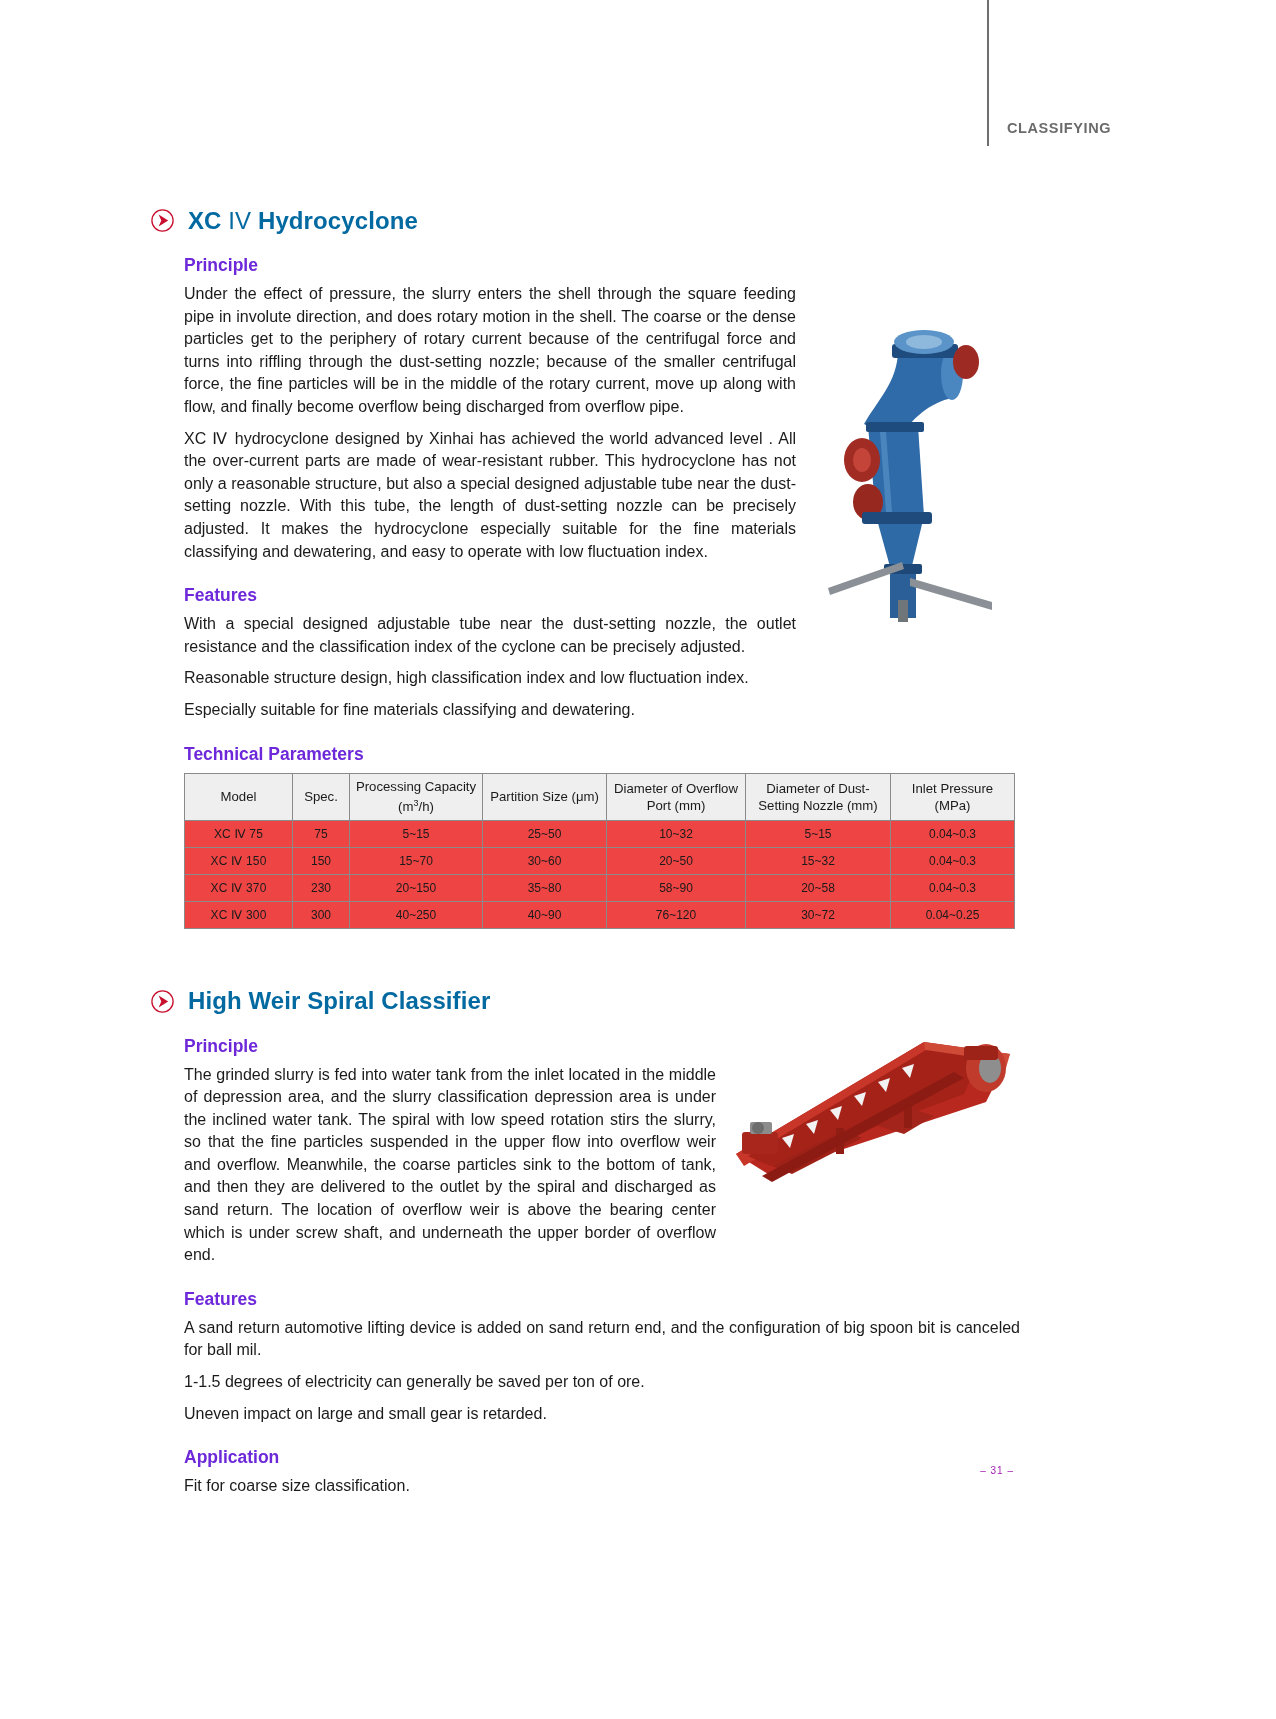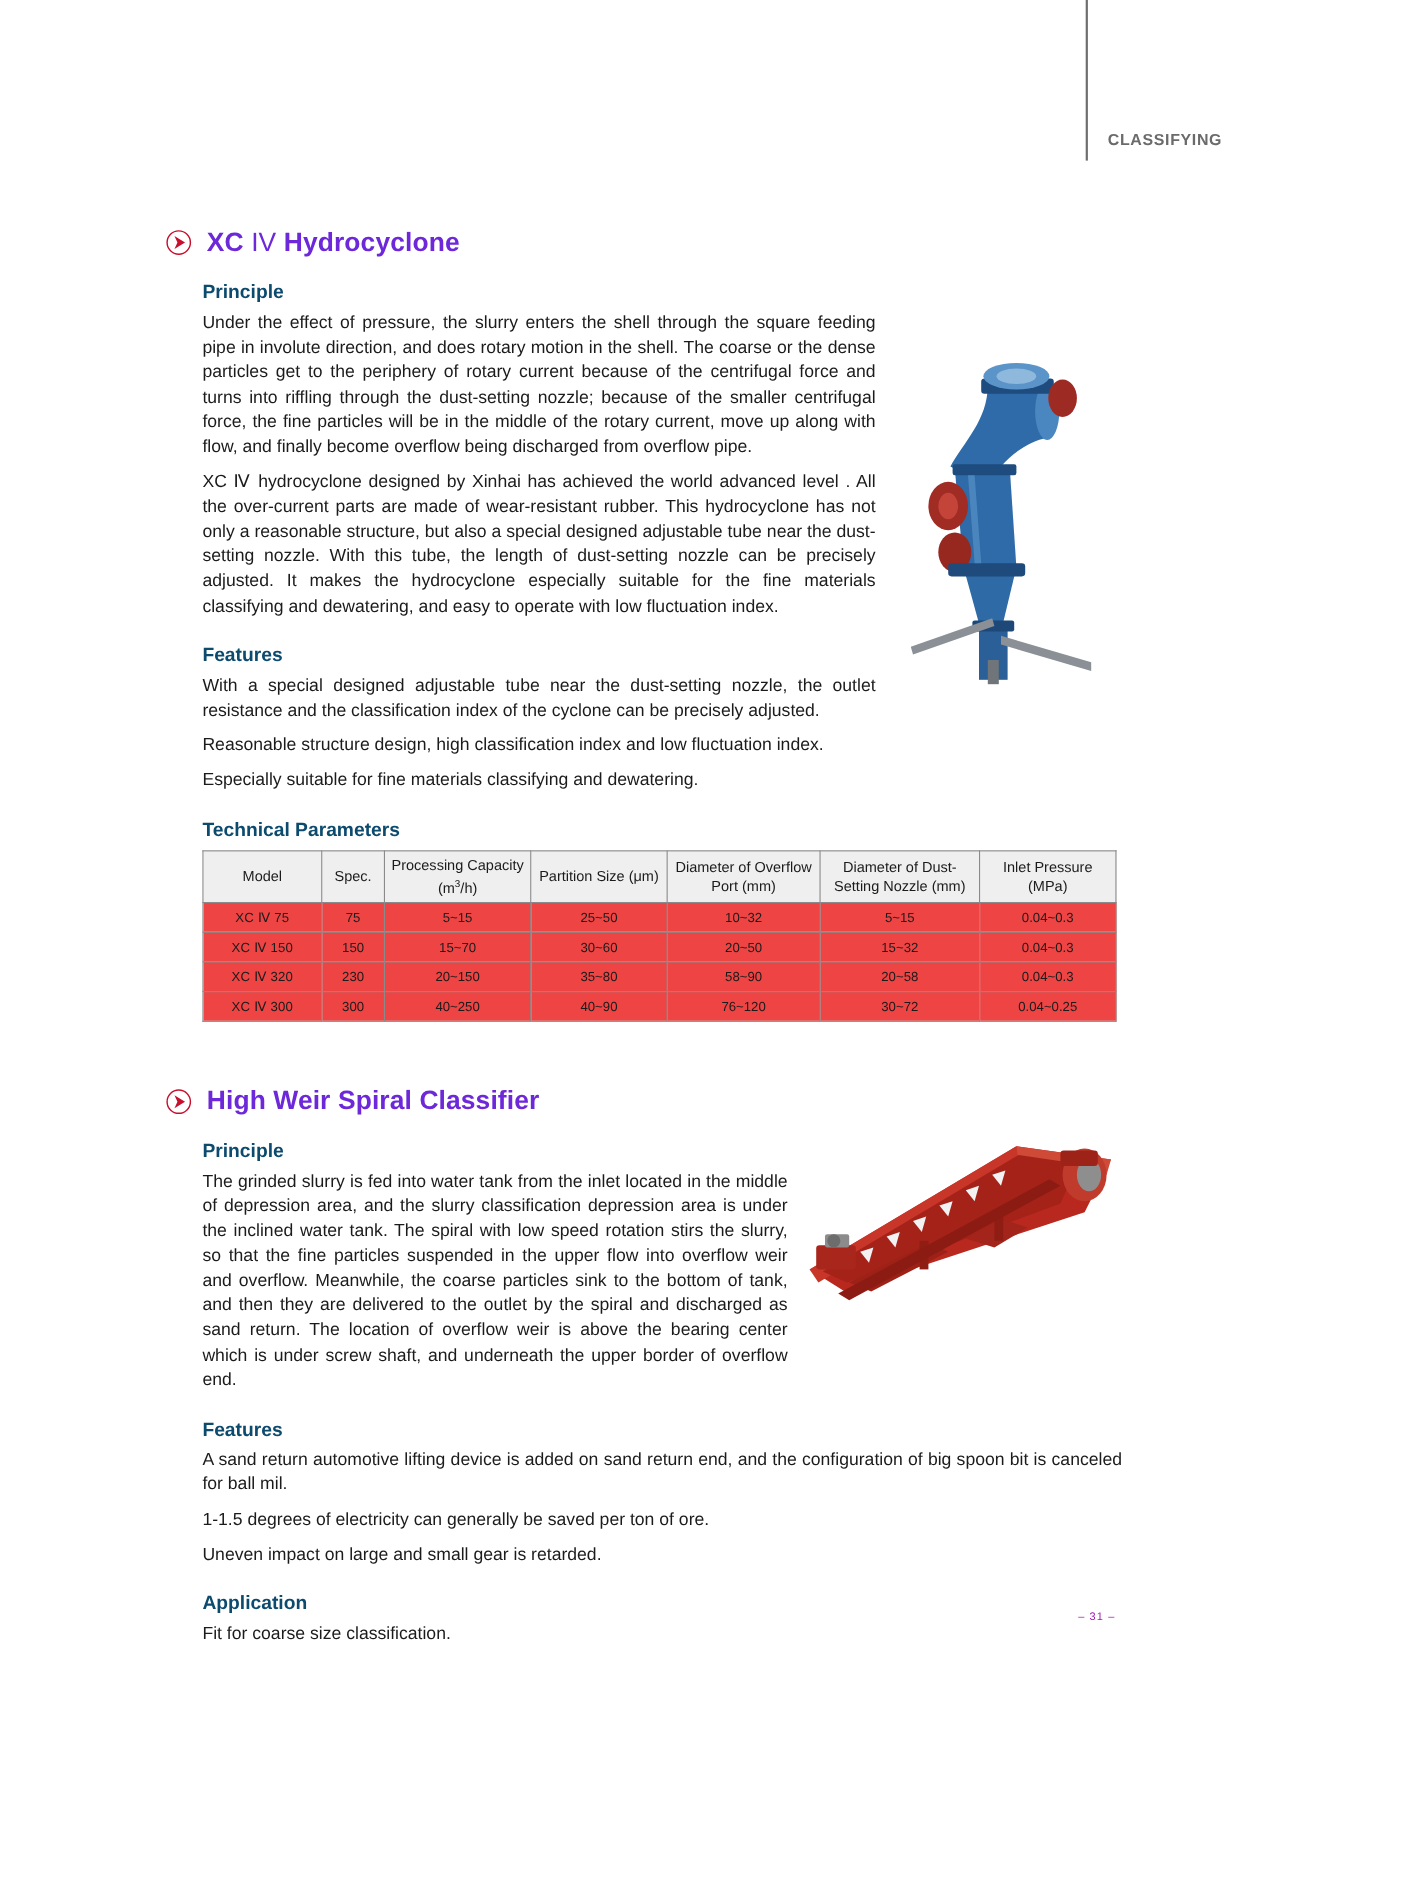--- a/index.html
+++ b/index.html
@@ -57,38 +57,38 @@
   .bullet-icon {
     width: 25px;
     height: 25px;
     flex: 0 0 25px;
     display: block;
   }
   .section-title {
     font-family: "Liberation Sans", sans-serif;
     font-size: 24px;
     font-weight: bold;
-    color: #6d28d9;
+    color: #0369a1;
     letter-spacing: 0.1px;
     line-height: 1;
   }
   .section-title .light {
     font-weight: 400;
   }
 
   
   .block {
     margin-left: 34px;
     width: 836px;
   }
   .subhead {
     font-family: "Liberation Sans", sans-serif;
     font-size: 17.5px;
     font-weight: bold;
-    color: #0c4a6e;
+    color: #6d28d9;
     margin-top: 22px;
     margin-bottom: 7px;
   }
   p.body {
     font-family: "Liberation Sans", sans-serif;
     font-size: 16px;
     line-height: 22.6px;
     color: #1b1b1b;
     text-align: justify;
     margin-bottom: 9px;
@@ -316,21 +316,21 @@
           <tr>
             <td class="model">XC Ⅳ 150</td>
             <td>150</td>
             <td>15~70</td>
             <td>30~60</td>
             <td>20~50</td>
             <td>15~32</td>
             <td>0.04~0.3</td>
           </tr>
           <tr>
-            <td class="model">XC Ⅳ 320</td>
+            <td class="model">XC Ⅳ 370</td>
             <td>230</td>
             <td>20~150</td>
             <td>35~80</td>
             <td>58~90</td>
             <td>20~58</td>
             <td>0.04~0.3</td>
           </tr>
           <tr>
             <td class="model">XC Ⅳ 300</td>
             <td>300</td>

